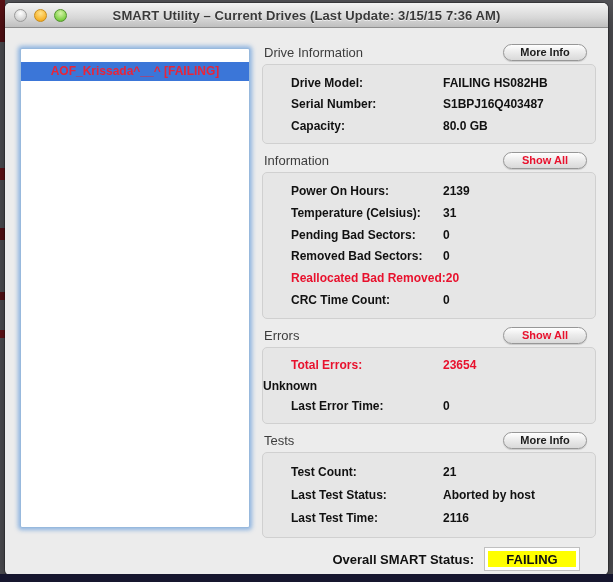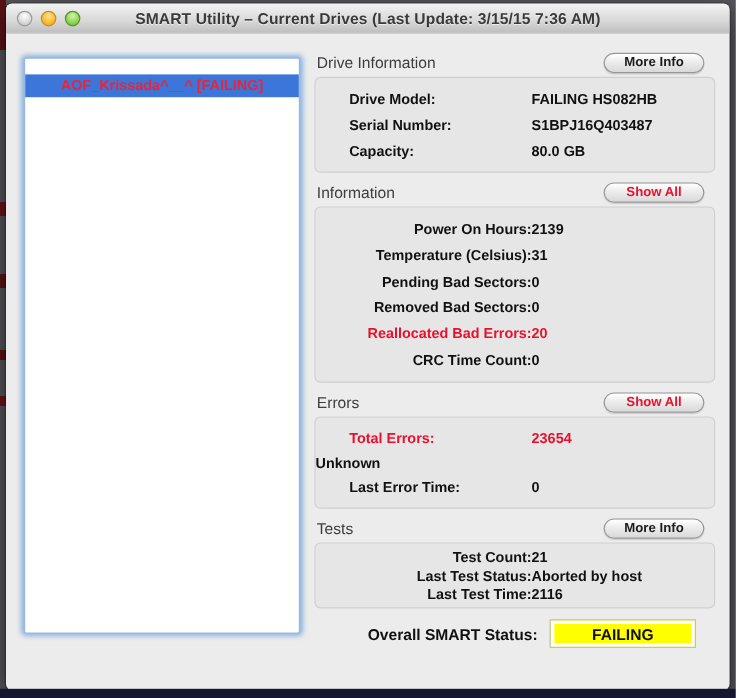--- a/index.html
+++ b/index.html
@@ -75,37 +75,37 @@
     box-shadow: 0 1px 1px rgba(0,0,0,.15);
     cursor:default; line-height:14px;
   }
   .aqua-btn.red { color:#e8112d; }
   .groupbox {
     background:#e6e6e6; border:1px solid #d0d0d0; border-radius:5px;
     display:flex; flex-direction:column; justify-content:space-evenly;
     padding:3px 0;
   }
   .gb-drive { height:80px; }
-  .gb-attr  { height:147px;text-align:right; }
+  .gb-attr  { height:147px; }
   .gb-err   { height:77px; }
-  .gb-tests { height:55px;text-align:right; }
+  .gb-tests { height:86px; }
   .section + .section { margin-top:6px; }
   .row { display:flex; align-items:center; }
   .lbl { flex:0 0 152px; margin-left:28px; font-size:12px; font-weight:bold; color:#111; white-space:nowrap; }
   .val { font-size:12px; font-weight:bold; color:#111; white-space:nowrap; }
   .row.alert .lbl, .row.alert .val { color:#e8112d; }
 
   
   .status-row {
     margin-top:9px; display:flex; align-items:center; justify-content:flex-end;
     padding-right:16px; gap:10px;
   }
   .status-label { font-size:13px; font-weight:bold; color:#111; }
   .status-badge {
-    width:122px; height:24px; background:#ffff00;
+    width:96px; height:24px; background:#ffff00;
     border:1px solid #c0c0c0; box-shadow: inset 0 0 0 3px #ffffff;
     display:flex; align-items:center; justify-content:center;
     font-size:13px; font-weight:bold; color:#111;
   }
 </style>
 </head>
 <body>
 
 <div class="desktop">
   <div class="window">
@@ -164,21 +164,21 @@
             </div>
             <div class="row">
               <span class="lbl">Pending Bad Sectors:</span>
               <span class="val">0</span>
             </div>
             <div class="row">
               <span class="lbl">Removed Bad Sectors:</span>
               <span class="val">0</span>
             </div>
             <div class="row alert">
-              <span class="lbl">Reallocated Bad Errors:</span>
+              <span class="lbl">Reallocated Bad Removed:</span>
               <span class="val">20</span>
             </div>
             <div class="row">
               <span class="lbl">CRC Time Count:</span>
               <span class="val">0</span>
             </div>
           </div>
         </div>
 
         <div class="section">

